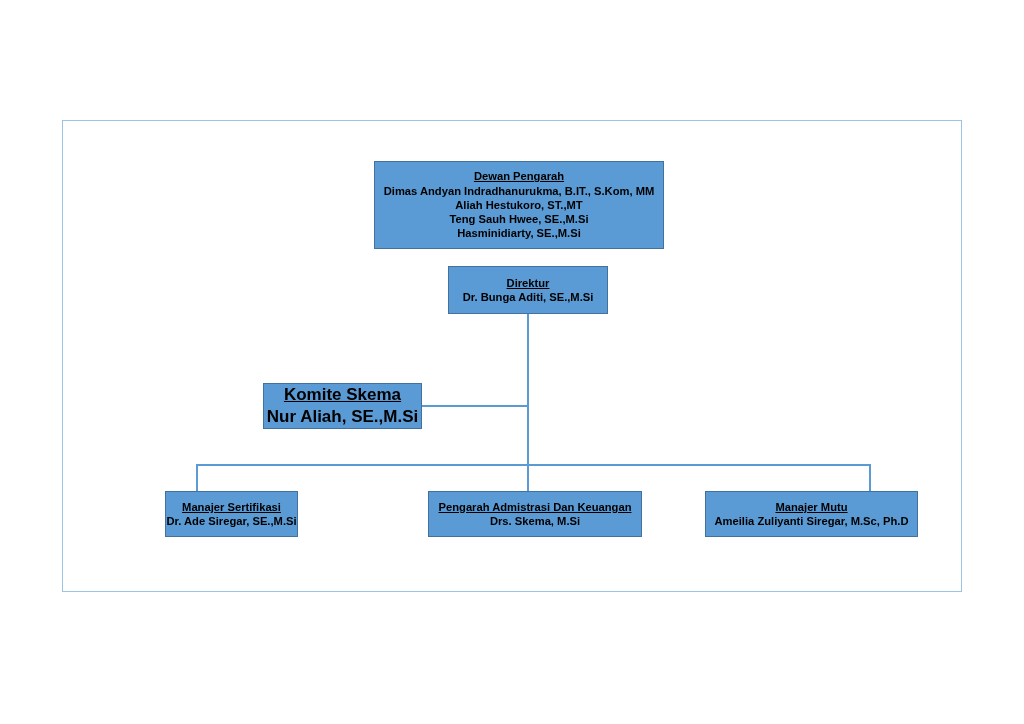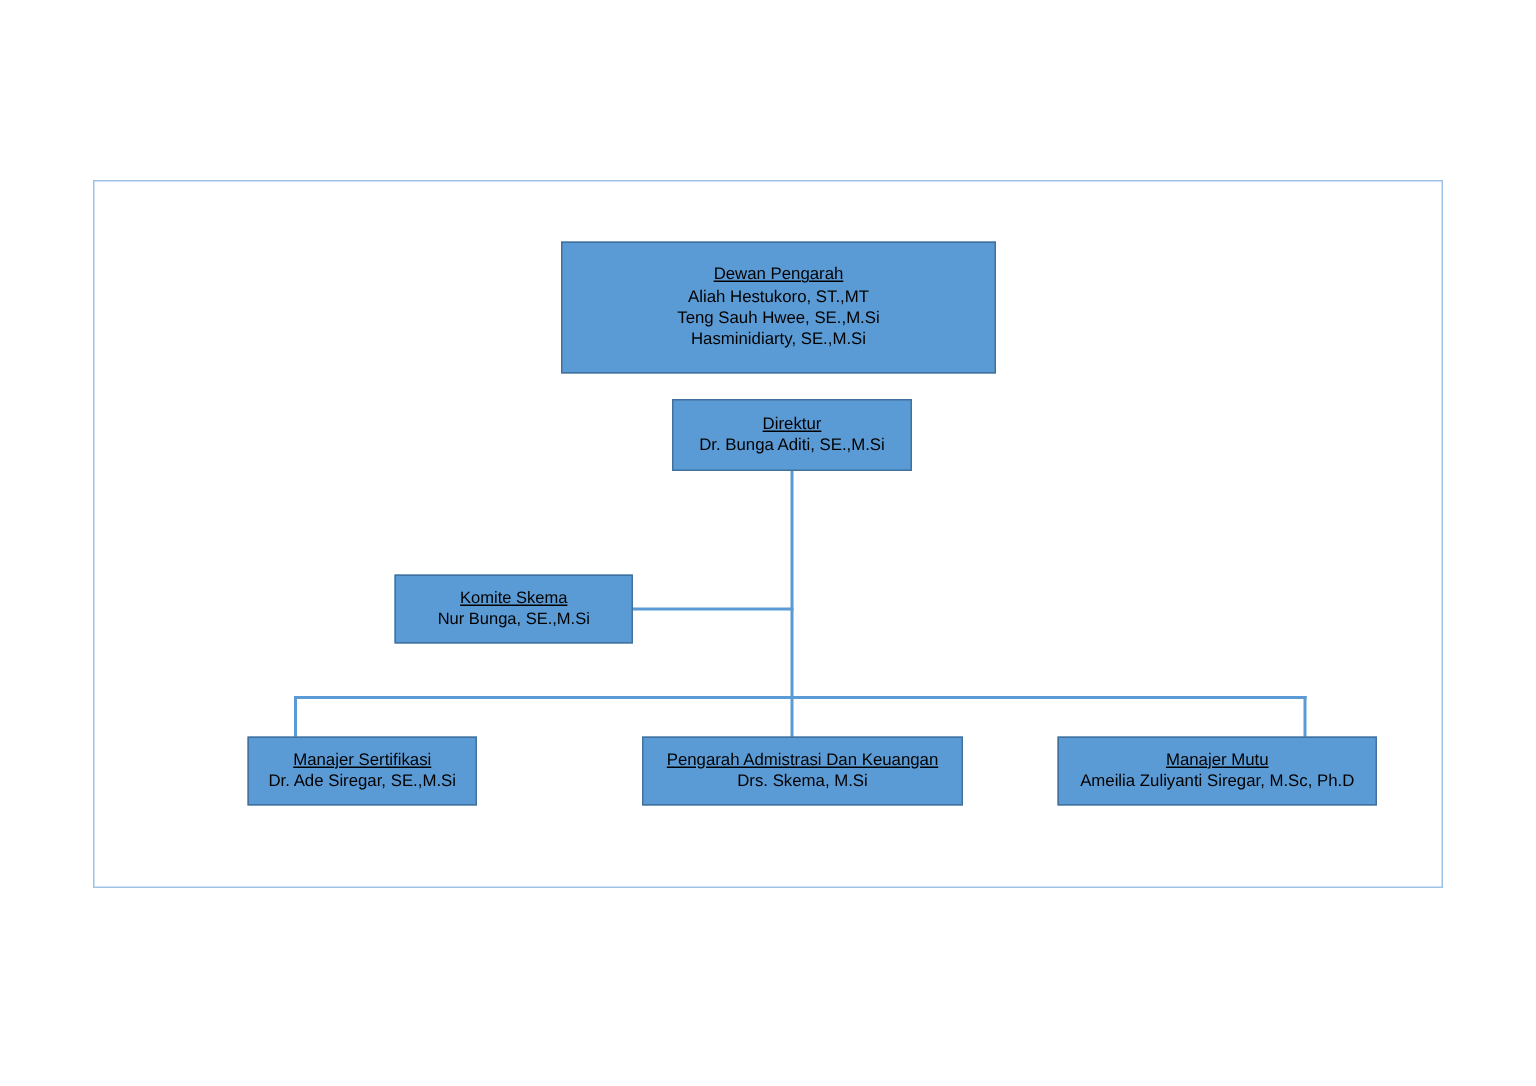--- a/index.html
+++ b/index.html
@@ -34,21 +34,21 @@
     position: absolute;
     box-sizing: border-box;
     background: #5b9bd5;
     border: 1px solid #41719c;
     color: #000000;
     display: flex;
     flex-direction: column;
     align-items: center;
     justify-content: center;
     text-align: center;
-    font-weight: normal;
+    font-weight: bold;
     line-height: 1.28;
     padding: 3px 6px;
     z-index: 3;
   }
   .node .title {
     text-decoration: underline;
     white-space: nowrap;
   }
   .node .person {
     white-space: nowrap;
@@ -67,24 +67,24 @@
     left: 374px; top: 161px; width: 290px; height: 88px;
     font-size: 11.2px;
   }
   #node-direktur {
     left: 448px; top: 266px; width: 160px; height: 48px;
     font-size: 11.2px;
     text-align: right;
   }
   #node-komite-skema {
     left: 263px; top: 383px; width: 159px; height: 46px;
-    font-size: 11px;
+    font-size: 17px;
   }
   #node-manajer-sertifikasi {
-    left: 165px; top: 491px; width: 153px; height: 46px;
+    left: 165px; top: 491px; width: 133px; height: 46px;
     font-size: 11.2px;
   }
   #node-manajer-administrasi {
     left: 428px; top: 491px; width: 214px; height: 46px;
     font-size: 11.2px;
   }
   #node-manajer-mutu {
     left: 705px; top: 491px; width: 213px; height: 46px;
     font-size: 11.2px;
   }
@@ -106,33 +106,34 @@
 
   <div class="conn v" id="conn-direktur-trunk"></div>
   <div class="conn h" id="conn-komite-branch"></div>
   <div class="conn h" id="conn-sibling-bar"></div>
   <div class="conn v" id="conn-leg-left"></div>
   <div class="conn v" id="conn-leg-mid"></div>
   <div class="conn v" id="conn-leg-right"></div>
 
   <div class="node" id="node-dewan-pengarah">
     <div class="title">Dewan Pengarah </div>
+    <div class="person">Dimas Andyan Indradhanurukma, B.IT., S.Kom, MM</div>
     <div class="person">Aliah Hestukoro, ST.,MT</div>
     <div class="person">Teng Sauh Hwee, SE.,M.Si</div>
     <div class="person">Hasminidiarty, SE.,M.Si</div>
   </div>
 
   <div class="node" id="node-direktur">
     <div class="title">Direktur </div>
     <div class="person">Dr. Bunga Aditi, SE.,M.Si</div>
   </div>
 
   <div class="node" id="node-komite-skema">
     <div class="title">Komite Skema</div>
-    <div class="person">Nur Bunga, SE.,M.Si</div>
+    <div class="person">Nur Aliah, SE.,M.Si</div>
   </div>
 
   <div class="node" id="node-manajer-sertifikasi">
     <div class="title">Manajer Sertifikasi </div>
     <div class="person">Dr. Ade Siregar, SE.,M.Si</div>
   </div>
 
   <div class="node" id="node-manajer-administrasi">
     <div class="title">Pengarah Admistrasi Dan Keuangan </div>
     <div class="person">Drs. Skema, M.Si</div>

